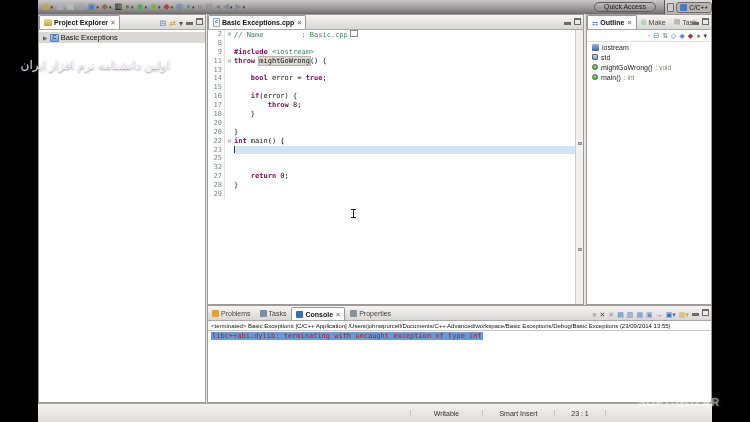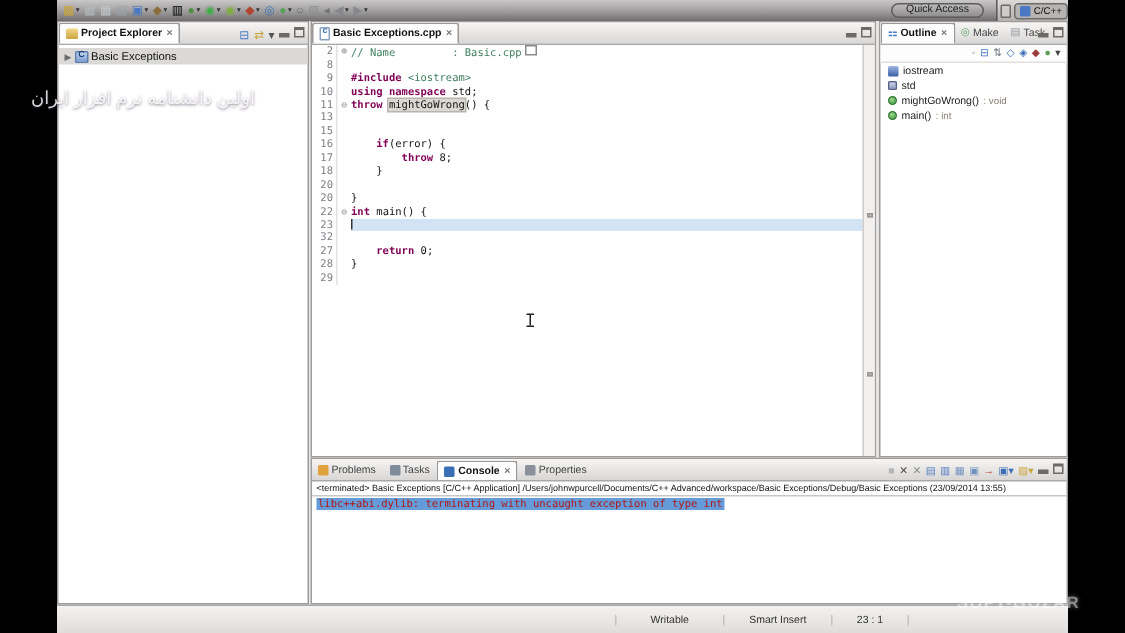--- a/index.html
+++ b/index.html
@@ -253,35 +253,35 @@
               <span class="ln">8</span>
               <span class="fold"></span>
               <span class="ctext"></span>
             </div>
             <div class="crow">
               <span class="ln">9</span>
               <span class="fold"></span>
               <span class="ctext"><span class="kw">#include</span><span class="pl"> </span><span class="inc">&lt;iostream&gt;</span></span>
             </div>
             <div class="crow">
-              <span class="ln">10</span>
-              <span class="fold"></span>
-              <span class="ctext"><span class="kw">using</span><span class="pl"> </span><span class="kw">namespace</span><span class="pl"> std;</span></span>
-            </div>
-            <div class="crow">
               <span class="ln">11</span>
               <span class="fold">⊖</span>
               <span class="ctext"><span class="kw">throw</span><span class="pl"> </span><span class="occ">mightGoWrong</span><span class="pl">() {</span></span>
             </div>
             <div class="crow">
               <span class="ln">13</span>
               <span class="fold"></span>
               <span class="ctext"></span>
             </div>
             <div class="crow">
+              <span class="ln">14</span>
+              <span class="fold"></span>
+              <span class="ctext"><span class="pl">    </span><span class="kw">bool</span><span class="pl"> error = </span><span class="kw">true</span><span class="pl">;</span></span>
+            </div>
+            <div class="crow">
               <span class="ln">15</span>
               <span class="fold"></span>
               <span class="ctext"></span>
             </div>
             <div class="crow">
               <span class="ln">16</span>
               <span class="fold"></span>
               <span class="ctext"><span class="pl">    </span><span class="kw">if</span><span class="pl">(error) {</span></span>
             </div>
             <div class="crow">
@@ -306,20 +306,25 @@
             </div>
             <div class="crow">
               <span class="ln">22</span>
               <span class="fold">⊖</span>
               <span class="ctext"><span class="kw">int</span><span class="pl"> main() {</span></span>
             </div>
             <div class="crow cur">
               <span class="ln">23</span>
               <span class="fold"></span>
               <span class="ctext"><span class="caret"></span></span>
+            </div>
+            <div class="crow">
+              <span class="ln">25</span>
+              <span class="fold"></span>
+              <span class="ctext"></span>
             </div>
             <div class="crow">
               <span class="ln">32</span>
               <span class="fold"></span>
               <span class="ctext"></span>
             </div>
             <div class="crow">
               <span class="ln">27</span>
               <span class="fold"></span>
               <span class="ctext"><span class="pl">    </span><span class="kw">return</span><span class="pl"> 0;</span></span>

